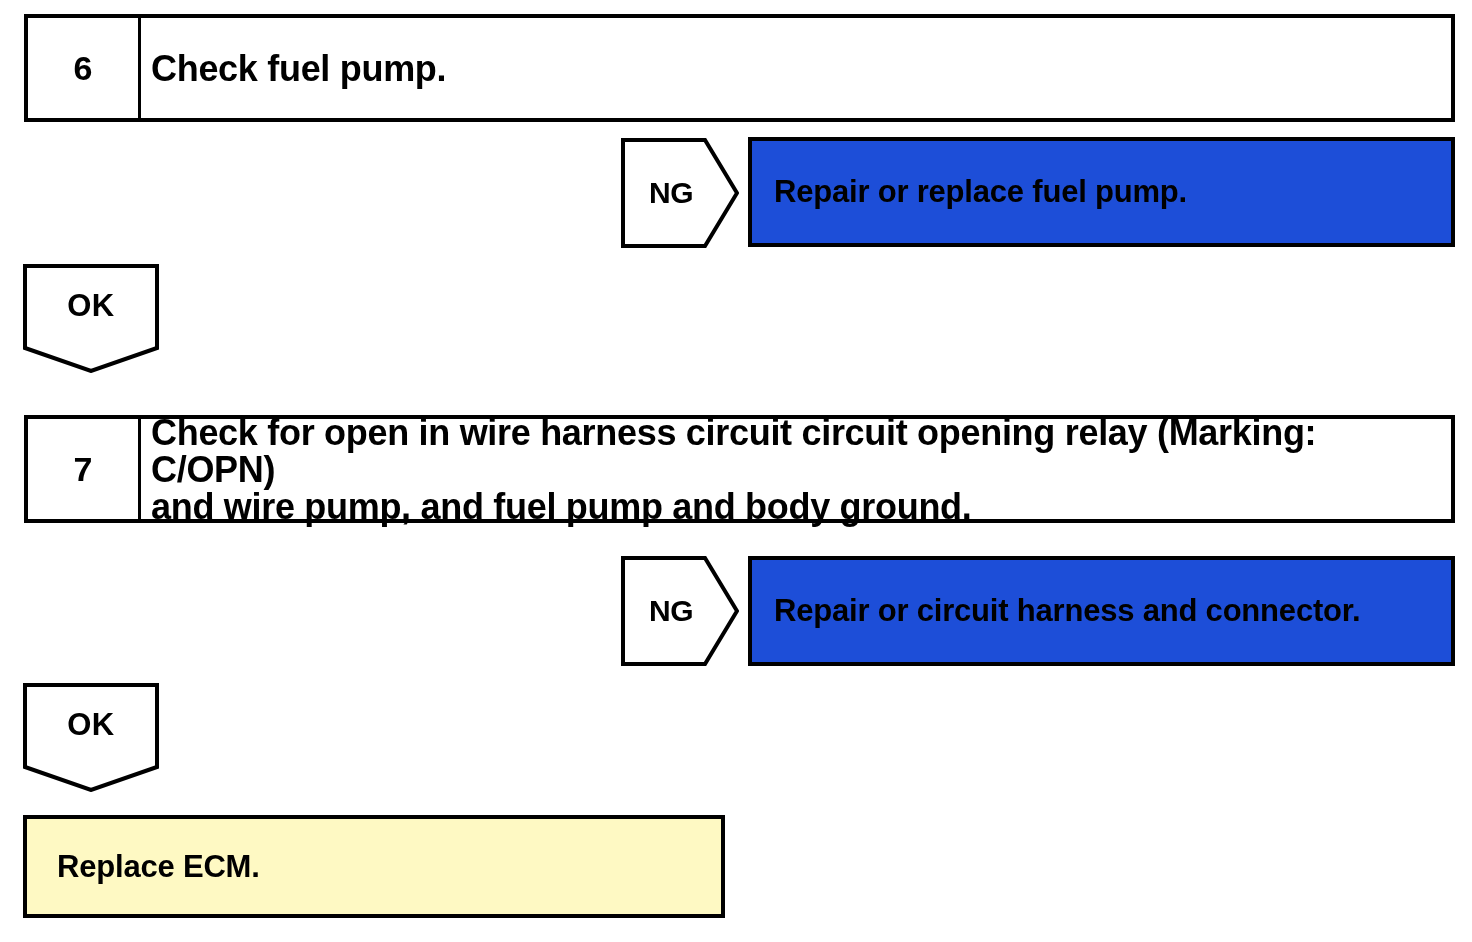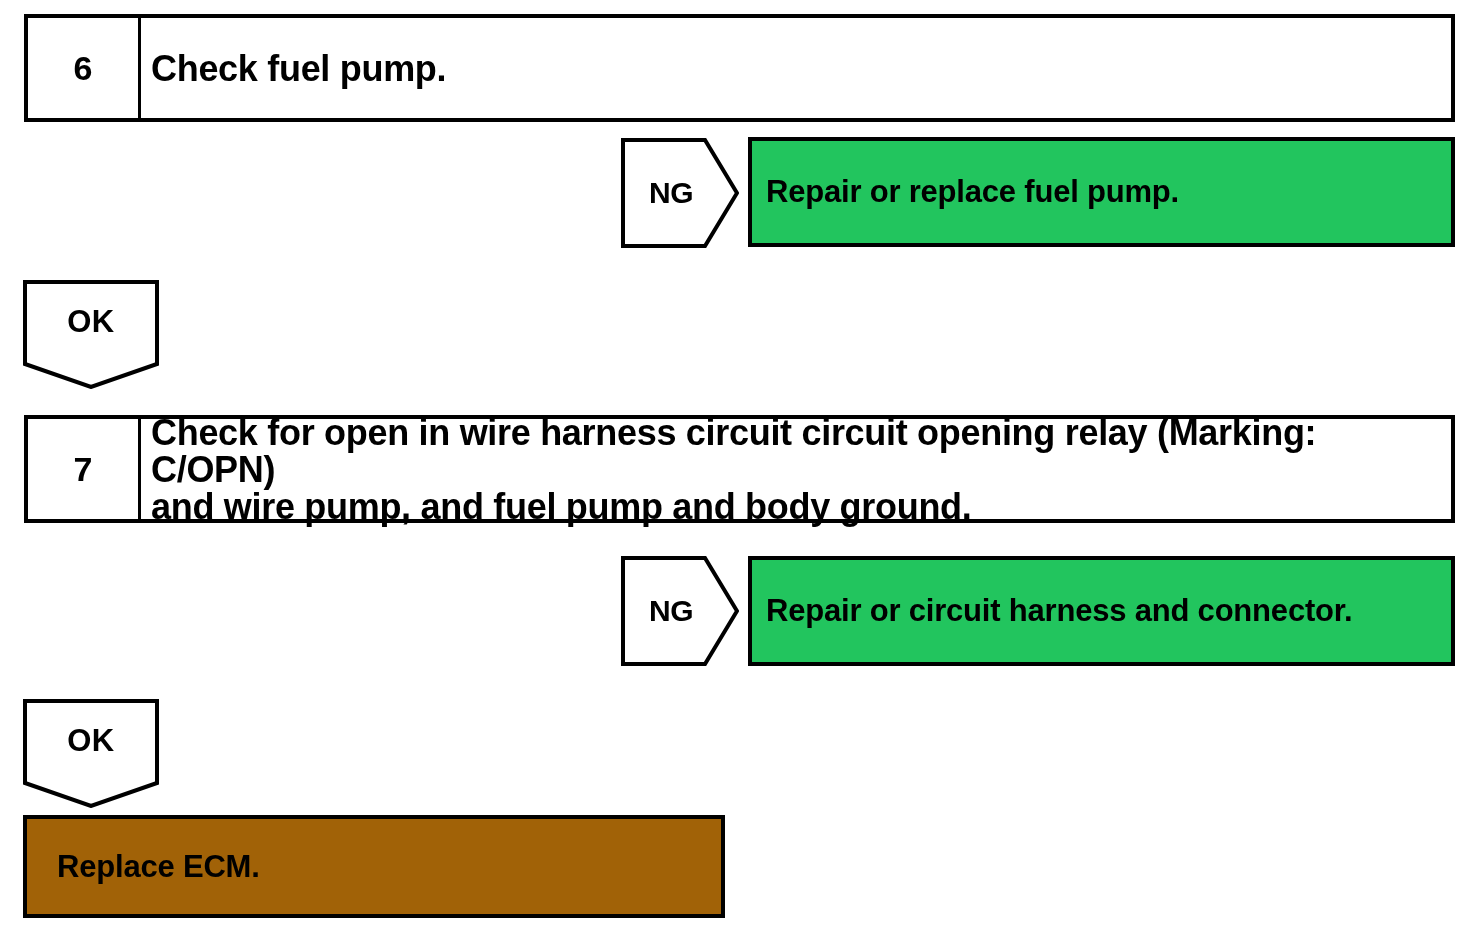--- a/index.html
+++ b/index.html
@@ -70,21 +70,20 @@
     align-items: center;
     justify-content: center;
     font-size: 30px;
     letter-spacing: -0.5px;
   }
   
   .ok-connector {
     position: absolute;
     width: 136px;
     height: 109px;
-    margin-top: 16px;
   }
   .ok-connector svg {
     position: absolute;
     left: 0;
     top: 0;
     display: block;
   }
   .ok-connector .shape-label {
     position: absolute;
     left: 0;
@@ -97,37 +96,37 @@
     font-size: 31px;
     letter-spacing: 0.5px;
   }
   
   .result-box {
     position: absolute;
     left: 748px;
     width: 707px;
     height: 110px;
     border: 4px solid #000;
-    background: #22c55e;
+    background: #1d4ed8;
     box-sizing: border-box;
     display: flex;
     align-items: center;
-    padding-left: 14px;
+    padding-left: 22px;
     font-size: 31px;
     letter-spacing: -0.2px;
   }
   
   .final-box {
     position: absolute;
     left: 23px;
     top: 815px;
     width: 702px;
     height: 103px;
     border: 4px solid #000;
-    background: #a16207;
+    background: #fef9c3;
     box-sizing: border-box;
     display: flex;
     align-items: center;
     padding-left: 30px;
     font-size: 31px;
     letter-spacing: -0.2px;
   }
   polygon {
     fill: #ffffff;
     stroke: #000000;

